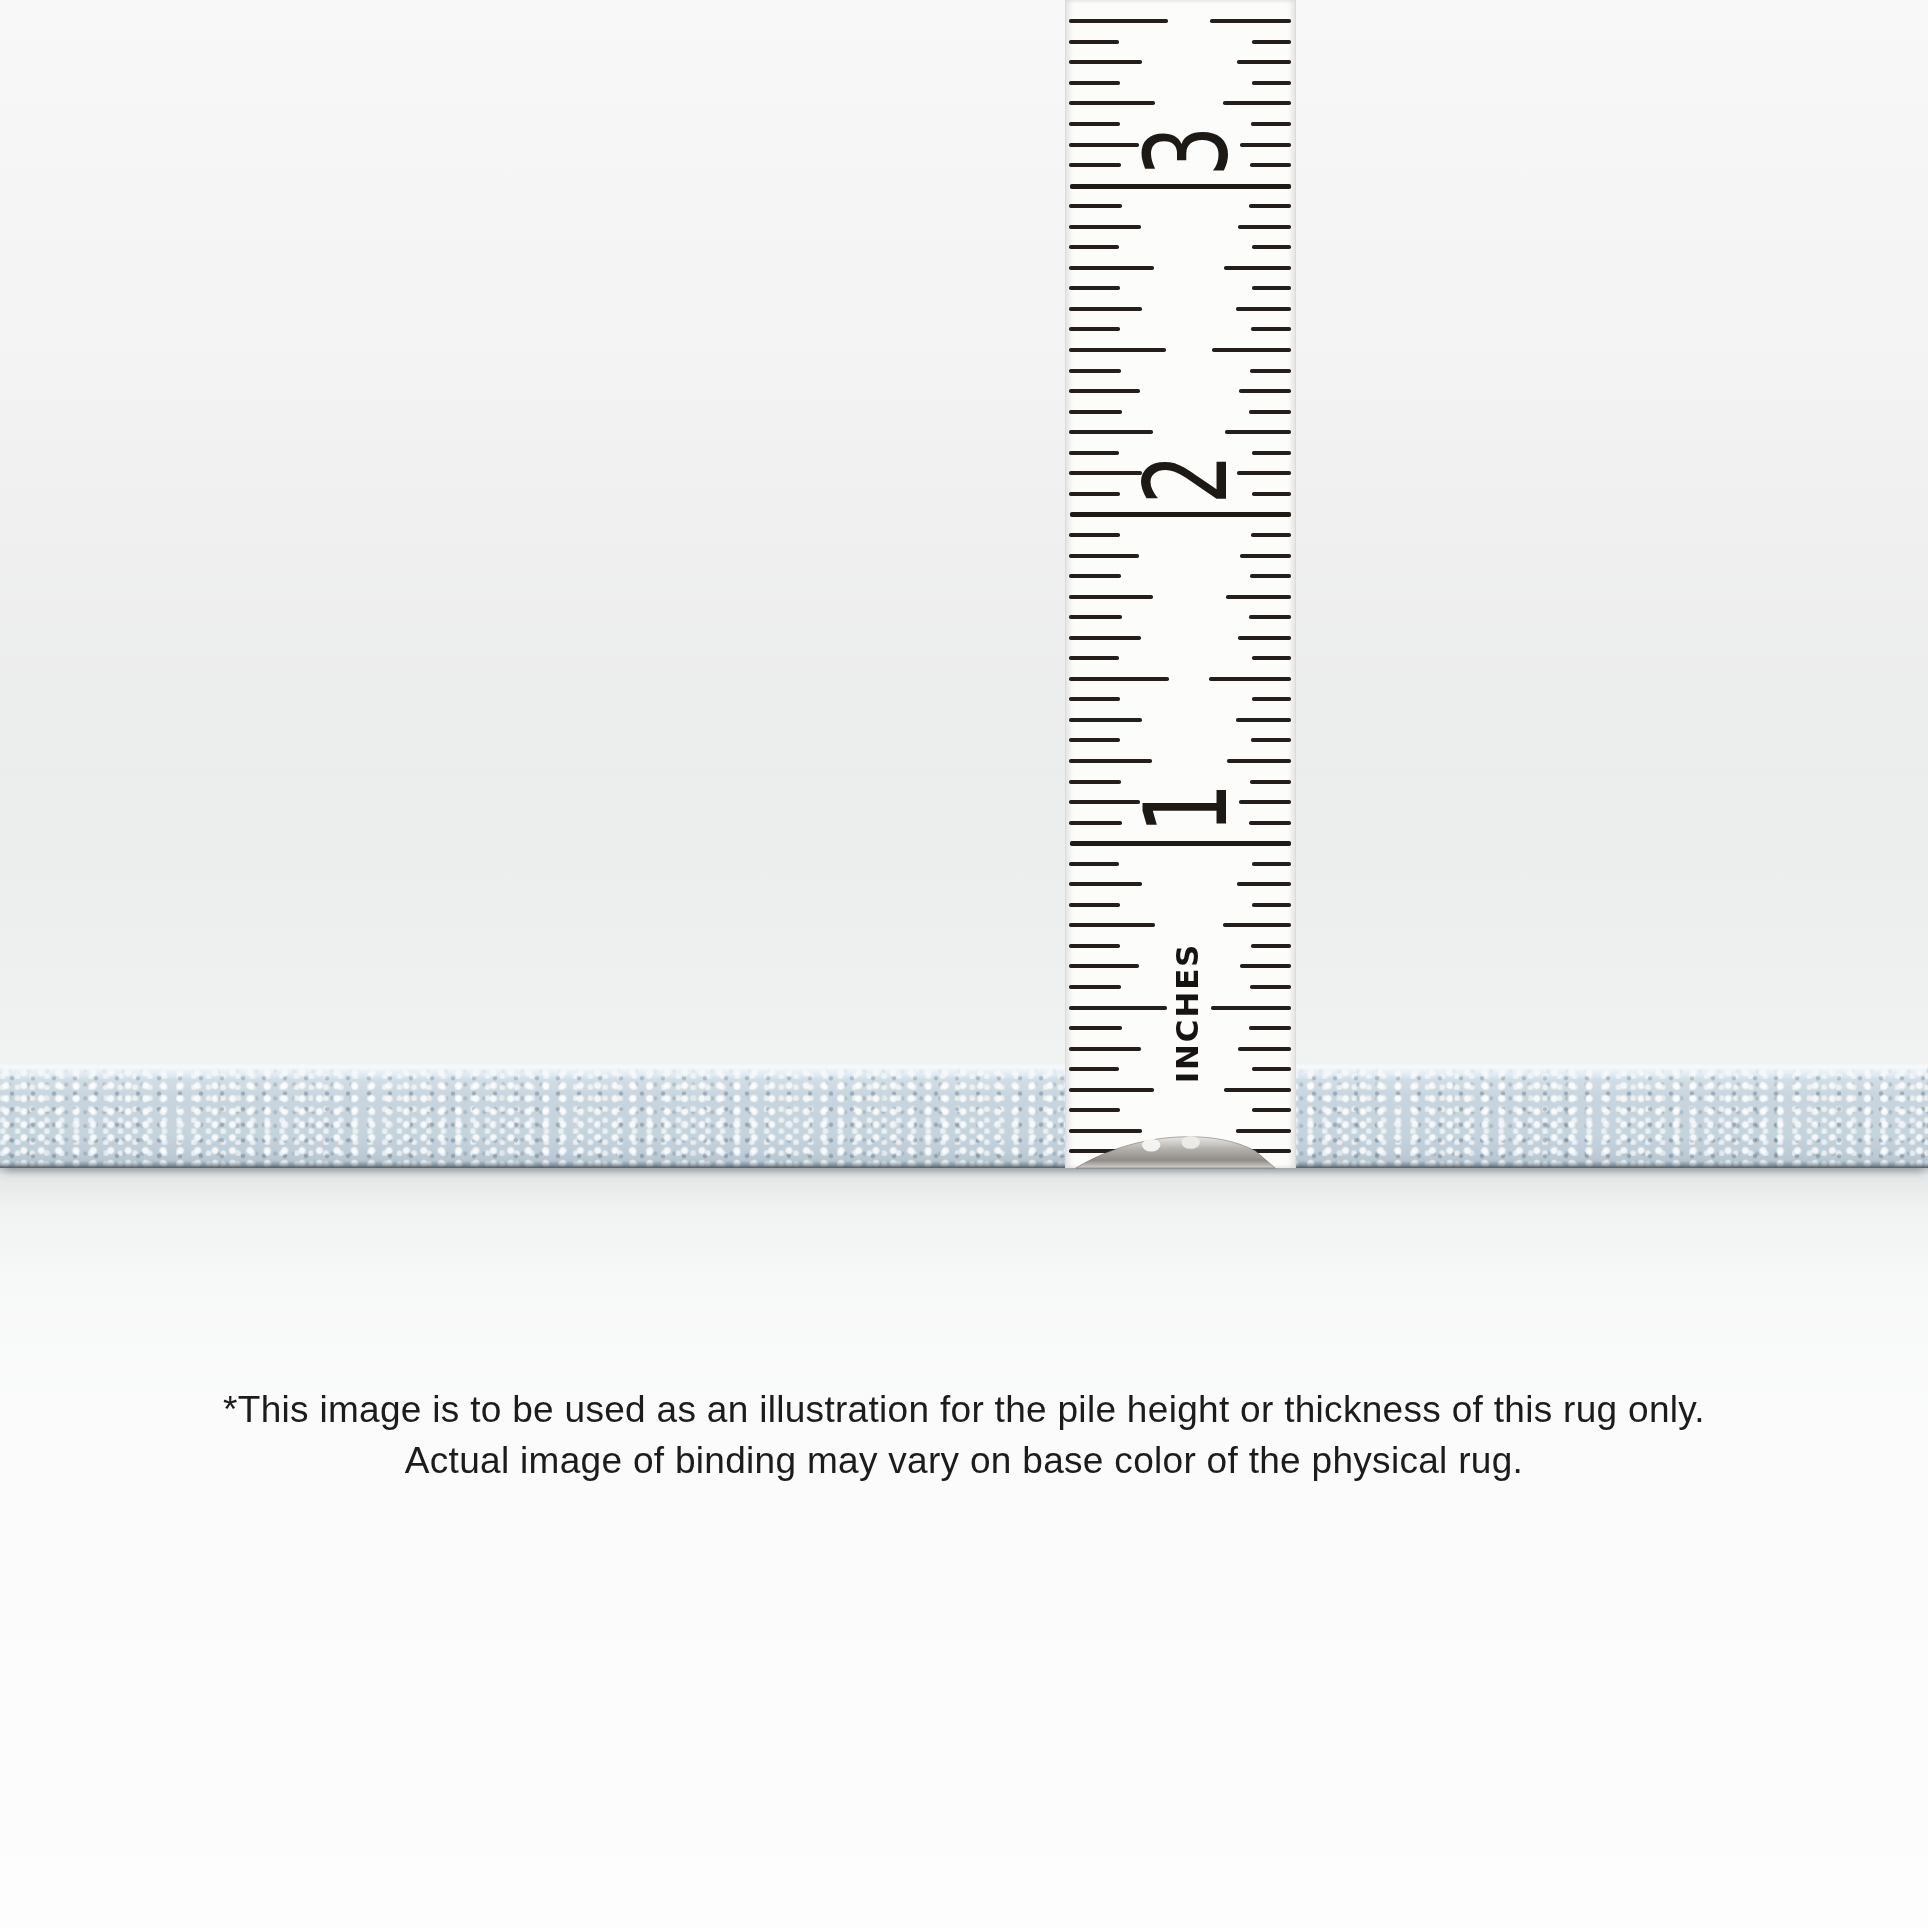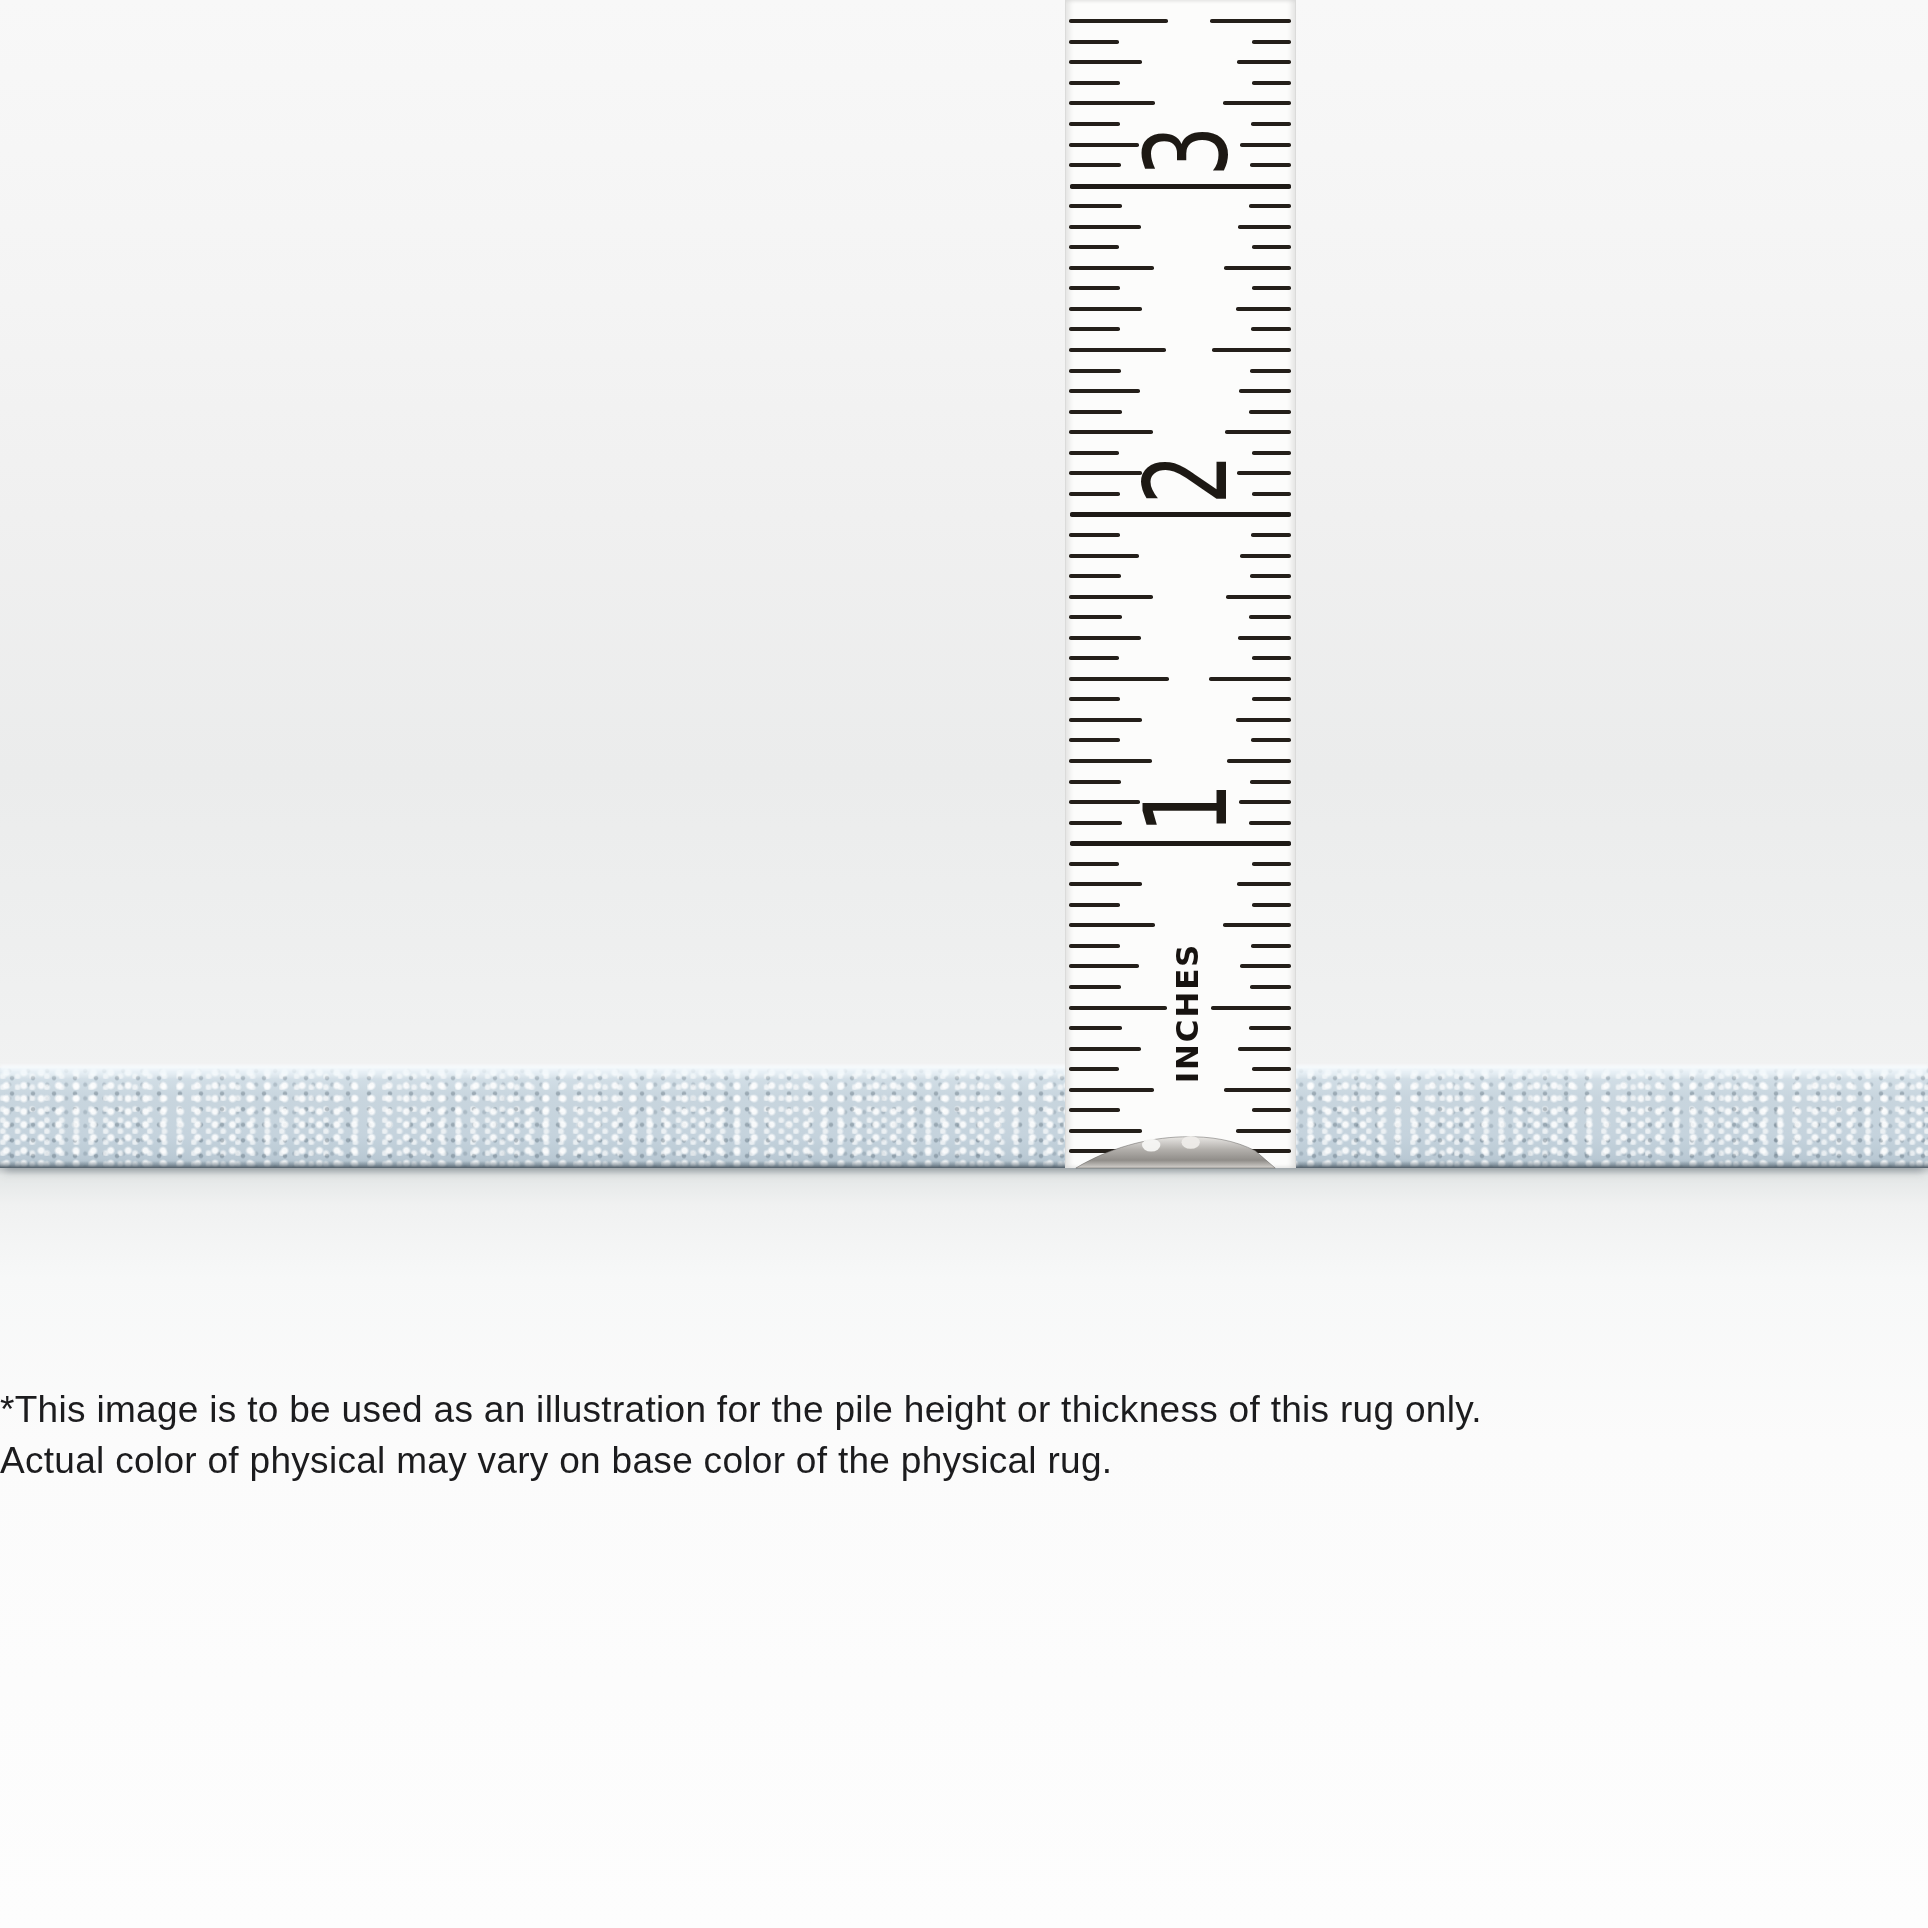--- a/index.html
+++ b/index.html
@@ -69,21 +69,21 @@
     position:absolute;
     transform:translate(-50%,-50%) rotate(-90deg);
     font-family:"DejaVu Sans", sans-serif;
     font-size:31px;font-weight:bold;letter-spacing:1.8px;
     color:#171310;white-space:nowrap;
   }
   .end-clip{position:absolute;left:8.3px;top:1135px;}
   
   .caption{
     position:absolute;left:0;top:1384px;width:1928px;
-    text-align:left;
+    text-align:center;
     font-size:37px;line-height:51px;letter-spacing:0.3px;
     color:#1c1c1e;
   }
 </style>
 </head>
 <body>
 
 <div id="stage">
 
   <div class="wall"></div>
@@ -221,17 +221,17 @@
         </linearGradient>
       </defs>
       <path d="M2 36 L219 36 L197 17 C175 6 150 1 118 2 C80 3 38 14 2 36 Z" fill="url(#clipGrad)" stroke="rgba(90,88,84,0.5)" stroke-width="1"></path>
       <ellipse cx="84" cy="11" rx="10" ry="7" fill="rgba(246,245,243,0.95)"></ellipse>
       <ellipse cx="127" cy="8" rx="10" ry="7" fill="rgba(238,236,233,0.95)"></ellipse>
     </svg>
   </div>
 
   <div class="caption">
     <div>*This image is to be used as an illustration for the pile height or thickness of this rug only.</div>
-    <div>Actual color of physical may vary on base color of the physical rug.</div>
+    <div>Actual image of binding may vary on base color of the physical rug.</div>
   </div>
 
 </div>
 
 
 </body></html>

